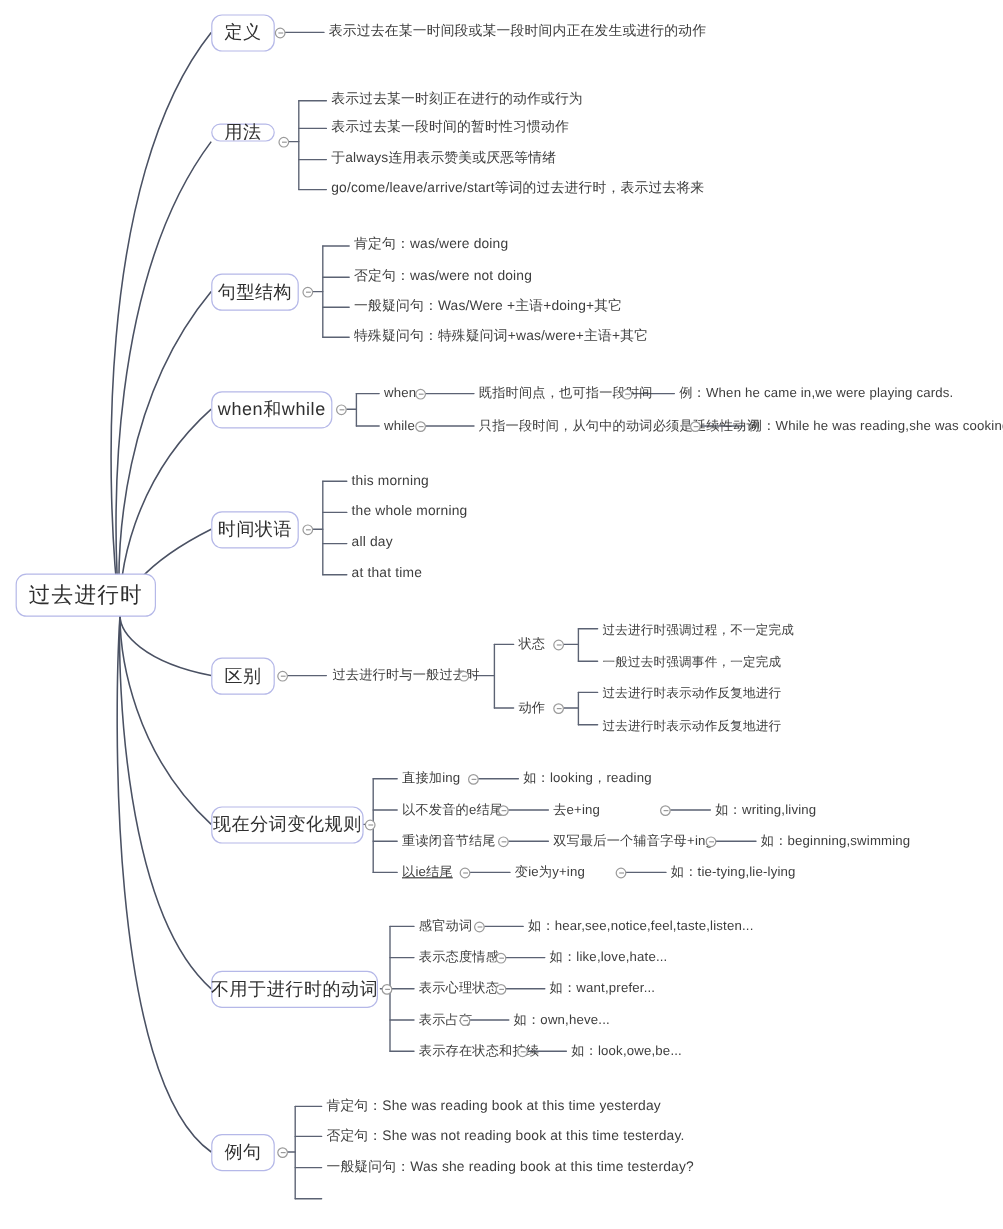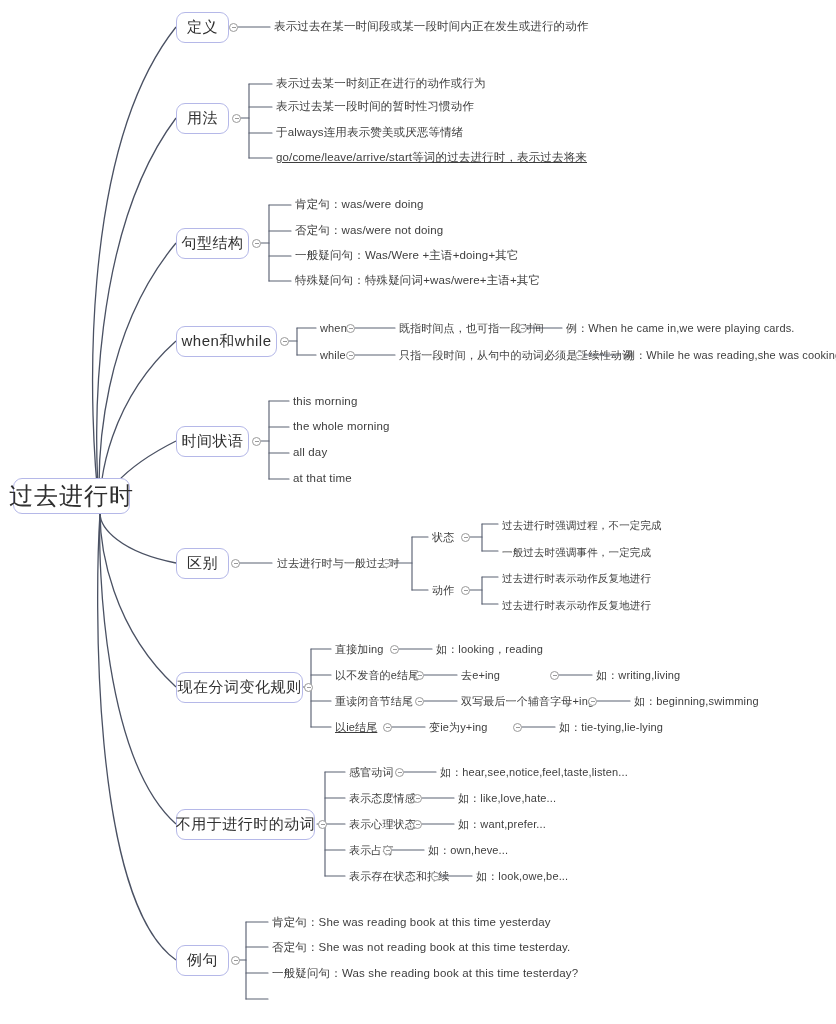--- a/index.html
+++ b/index.html
@@ -32,21 +32,21 @@
     border: 1.2px solid #b5b8e8;
     border-radius: 9px;
     background: #ffffff;
     display: flex;
     align-items: center;
     justify-content: center;
     white-space: nowrap;
     color: #2f2f2f;
   }
   .node.root {
-    font-size: 24px;
+    font-size: 18px;
     letter-spacing: 1px;
     padding: 0 14px;
   }
   .node.branch {
     font-size: 15px;
     letter-spacing: .5px;
     padding: 0 12px;
   }
   
   .leaf {
@@ -194,28 +194,28 @@
   <div class="node root" style="left:13px; top:478px; width:117px; height:36px;">
     <span>过去进行时</span>
   </div>
 
   <div class="node branch" style="left:176px; top:12px; width:53px; height:31px;">
     <span>定义</span>
   </div>
   <div class="toggle" style="left:229px; top:23px;"></div>
   <div class="leaf lv2" style="left:274px; top:21px;">表示过去在某一时间段或某一段时间内正在发生或进行的动作</div>
 
-  <div class="node branch" style="left:176px; top:103px; width:53px; height:31px;">
+  <div class="node branch" style="left:176px; top:103px; width:53px; height:15px;">
     <span>用法</span>
   </div>
   <div class="toggle" style="left:232px; top:114px;"></div>
   <div class="leaf lv2" style="left:276px; top:78px;">表示过去某一时刻正在进行的动作或行为</div>
   <div class="leaf lv2" style="left:276px; top:101px;">表示过去某一段时间的暂时性习惯动作</div>
   <div class="leaf lv2" style="left:276px; top:127px;">于always连用表示赞美或厌恶等情绪</div>
-  <div class="leaf lv2" style="left:276px; top:152px;text-decoration:underline;">go/come/leave/arrive/start等词的过去进行时，表示过去将来</div>
+  <div class="leaf lv2" style="left:276px; top:152px;">go/come/leave/arrive/start等词的过去进行时，表示过去将来</div>
 
   <div class="node branch" style="left:176px; top:228px; width:73px; height:31px;">
     <span>句型结构</span>
   </div>
   <div class="toggle" style="left:252px; top:239px;"></div>
   <div class="leaf lv2" style="left:295px; top:199px;">肯定句：was/were doing</div>
   <div class="leaf lv2" style="left:295px; top:225px;">否定句：was/were not doing</div>
   <div class="leaf lv2" style="left:295px; top:250px;text-align:right;">一般疑问句：Was/Were +主语+doing+其它</div>
   <div class="leaf lv2" style="left:295px; top:275px;">特殊疑问句：特殊疑问词+was/were+主语+其它</div>
 

